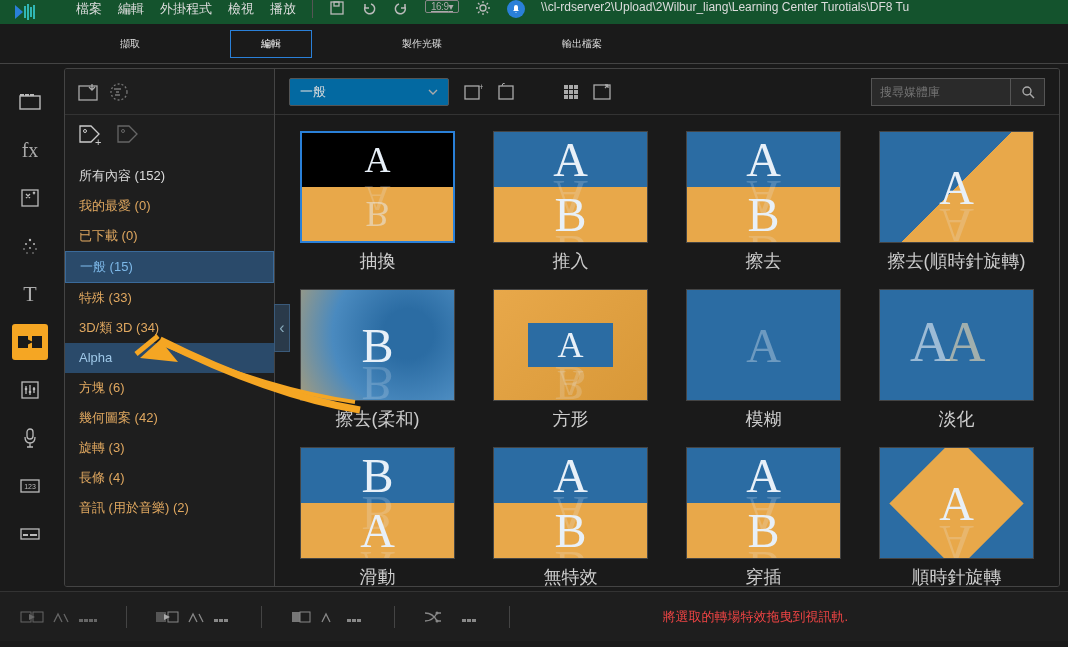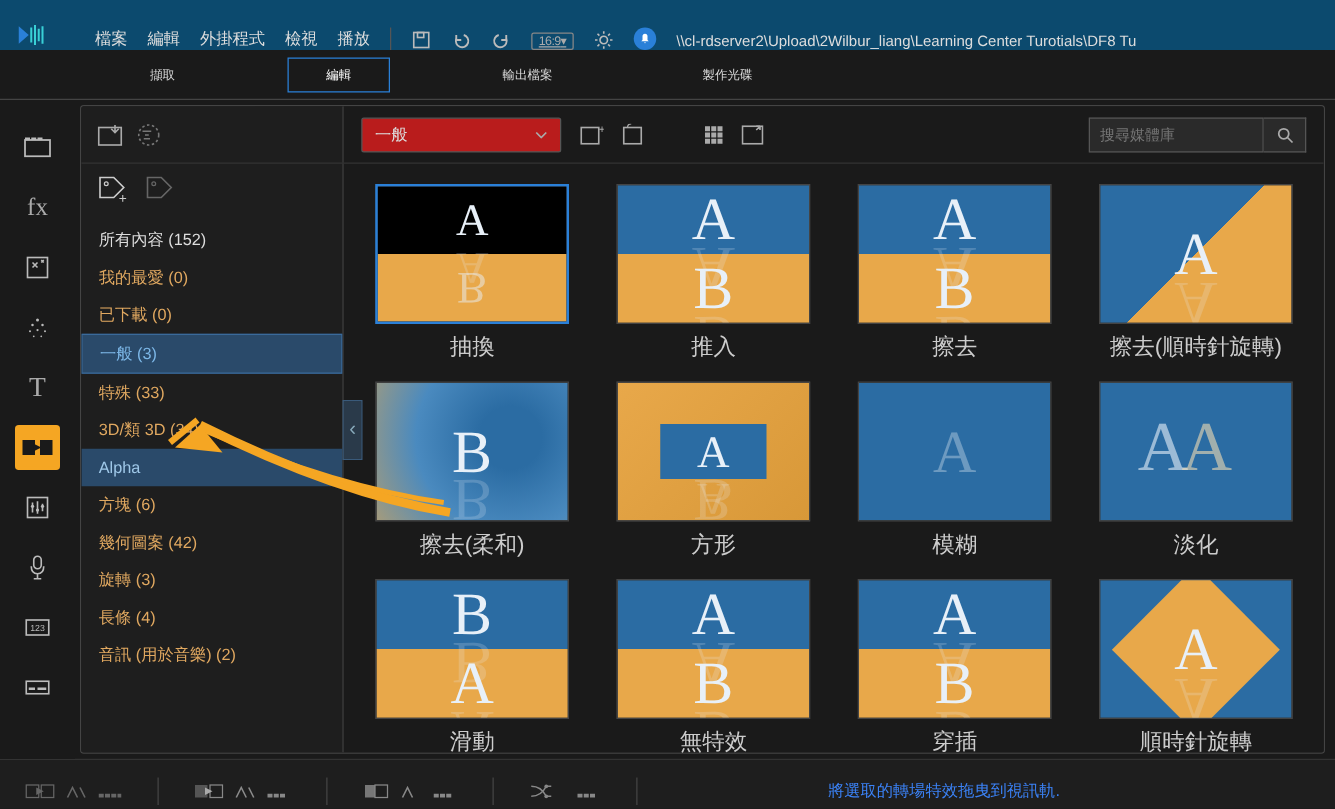--- a/index.html
+++ b/index.html
@@ -1,19 +1,19 @@
 <!DOCTYPE html>
 <html><head>
 <meta charset="utf-8">
 <style>
 * { margin: 0; padding: 0; box-sizing: border-box; font-family: "Microsoft JhengHei", sans-serif; }
 body { background: #1a1a1a; color: #ccc; width: 1068px; height: 647px; overflow: hidden; position: relative; }
 
 
-.menubar { height: 40px; background: #0c4a6e; display: flex; align-items: flex-end; padding: 0 8px; font-size: 13px; gap: 16px; }
+.menubar { height: 24px; background: #14532d; display: flex; align-items: flex-start; padding: 0 8px; font-size: 13px; gap: 16px; }
 .menubar .logo-area { width: 52px; height: 24px; display: flex; align-items: center; justify-content: center; }
 .menubar .menu-item { color: #ddd; cursor: pointer; }
 .menubar .divider { width: 1px; height: 18px; background: #555; }
 .menubar .icon-btn { color: #aaa; cursor: pointer; display: flex; align-items: center; }
 .menubar .path { color: #ddd; font-size: 12px; overflow: hidden; white-space: nowrap; }
 .notif-icon { width: 18px; height: 18px; border-radius: 50%; background: #2a80d8; display: flex; align-items: center; justify-content: center; }
 
 
 .tabbar { height: 40px; background: #1a1a1a; display: flex; align-items: center; padding-left: 90px; gap: 60px; border-bottom: 1px solid #444; }
 .tabbar .tab { color: #ddd; font-size: 10px; padding: 6px 30px; cursor: pointer; }
@@ -38,21 +38,21 @@
 .tag-icons svg { width: 26px; height: 26px; }
 .cat-list { flex: 1; overflow-y: auto; padding: 4px 0; }
 .cat-item { padding: 4px 14px; font-size: 13px; color: #e0a860; cursor: pointer; line-height: 22px; }
 .cat-item.selected { background: #2a4a6a; color: #7db8e8; border: 1px solid #3a6a9a; }
 .cat-item.highlighted { background: #2a4a6a; color: #9fc8e8; }
 .cat-item.first { color: #ddd; }
 
 
 .thumbs-area { flex: 1; display: flex; flex-direction: column; background: #1a1a1a; position: relative; }
 .thumbs-toolbar { height: 46px; display: flex; align-items: center; padding: 0 14px; gap: 14px; border-bottom: 1px solid #333; }
-.dropdown { width: 160px; height: 28px; border: 1px solid #555; background: #b91c1c; color: #ddd; display: flex; align-items: center; justify-content: space-between; padding: 0 10px; font-size: 13px; cursor: pointer; border-radius: 2px; }
+.dropdown { width: 160px; height: 28px; border: 1px solid #555; background: #0369a1; color: #ddd; display: flex; align-items: center; justify-content: space-between; padding: 0 10px; font-size: 13px; cursor: pointer; border-radius: 2px; }
 .tb-icon { color: #aaa; cursor: pointer; display:flex; align-items:center; }
 .search-box { display: flex; align-items: center; gap: 0; margin-left: auto; }
 .search-input { width: 140px; height: 28px; background: #2a2a2a; border: 1px solid #555; color: #aaa; padding: 0 8px; font-size: 12px; outline: none; }
 .search-btn { width: 34px; height: 28px; background: #2a2a2a; border: 1px solid #555; border-left: none; display: flex; align-items: center; justify-content: center; color: #aaa; cursor: pointer; }
 
 .thumbs-grid { flex: 1; overflow-y: auto; padding: 16px; display: grid; grid-template-columns: repeat(4, 1fr); gap: 16px 20px; align-content: start; }
 .thumb-cell { display: flex; flex-direction: column; align-items: center; gap: 6px; cursor: pointer; }
 .thumb-img { width: 155px; height: 112px; background: #333; border: 1px solid #444; position: relative; overflow: hidden; }
 .thumb-img.selected { border: 2px solid #2a80d8; }
 .thumb-label { font-size: 18px; color: #ccc; }
@@ -79,21 +79,21 @@
 .th-diamond { position:relative; width:100%; height:100%; background:#2b6ca3; display:flex;align-items:center;justify-content:center;}
 .th-diamond::before { content:""; position:absolute; width:95px; height:95px; background:#e8a84a; transform:rotate(45deg); }
 .th-diamond .ov { position:relative; z-index:1; }
 
 
 .collapse-handle { position: absolute; left: 0; top: 50%; transform: translateY(-50%); width: 14px; height: 46px; background: #2a3a4a; display: flex; align-items: center; justify-content: center; color: #8ab; cursor: pointer; outline: 1px solid #3a5a7a; z-index: 5; }
 
 
 .bottombar { height: 50px; background: #1e1e1e; border-top: 1px solid #333; display: flex; align-items: center; padding: 0 20px; gap: 28px; font-size: 12px; color: #888; }
 .bottombar .bgroup { display: flex; gap: 8px; align-items: center; color: #666; }
-.bottombar .hint { color: #3b82f6; font-size: 13px; margin-left: auto; margin-right: 200px;}
+.bottombar .hint { color: #ef4444; font-size: 13px; margin-left: auto; margin-right: 200px;}
 .bottombar .sep { width: 1px; height: 22px; background: #444; }
 
 
 .arrow-anno { position: absolute; left: 130px; top: 320px; z-index: 100; pointer-events: none; }
 .cat-panel { position: relative; }
 svg { display: block; }
 </style>
 </head>
 <body>
 
@@ -141,22 +141,22 @@
           <path d="M3 3 Q3 1 5 1 Q7 1 7 3 L7 6 L8 7 L2 7 L3 6 Z M4 8 Q5 9 6 8" fill="#fff"></path>
         </svg>
       </span>
     </span>
   <span class="path">\\cl-rdserver2\Upload\2Wilbur_liang\Learning Center Turotials\DF8 Tu</span>
 </div>
 
 <div class="tabbar">
   <div class="tab">擷取</div>
   <div class="tab active">編輯</div>
+  <div class="tab">製作光碟</div>
   <div class="tab">輸出檔案</div>
-  <div class="tab">製作光碟</div>
 </div>
 
 <div class="main">
 
   <div class="vtoolbar">
     <div class="vicon">
         <svg width="22" height="18" viewBox="0 0 22 18">
           <rect x="1" y="3" width="20" height="13" fill="none" stroke="#bbb" stroke-width="1.4"></rect>
           <rect x="1" y="1" width="4" height="2" fill="#bbb"></rect>
           <rect x="6" y="1" width="4" height="2" fill="#bbb"></rect>
@@ -249,21 +249,21 @@
             <svg width="26" height="26" viewBox="0 0 26 26">
               <path d="M3 3 L14 3 L22 11 L14 19 L3 19 Z" fill="none" stroke="#666" stroke-width="1.3"></path>
               <circle cx="8" cy="8" r="1.5" fill="none" stroke="#666"></circle>
             </svg>
           </span>
       </div>
       <div class="cat-list" id="cat-list">
           <div class="cat-item first">所有內容 (152)</div>
           <div class="cat-item">我的最愛  (0)</div>
           <div class="cat-item">已下載  (0)</div>
-          <div class="cat-item selected">一般  (3)</div>
+          <div class="cat-item selected">一般  (15)</div>
           <div class="cat-item">特殊  (33)</div>
           <div class="cat-item">3D/類 3D  (34)</div>
           <div class="cat-item highlighted">Alpha</div>
           <div class="cat-item">方塊  (6)</div>
           <div class="cat-item">幾何圖案  (42)</div>
           <div class="cat-item">旋轉  (3)</div>
           <div class="cat-item">長條  (4)</div>
           <div class="cat-item">音訊 (用於音樂)  (2)</div>
         </div>
     </div>

